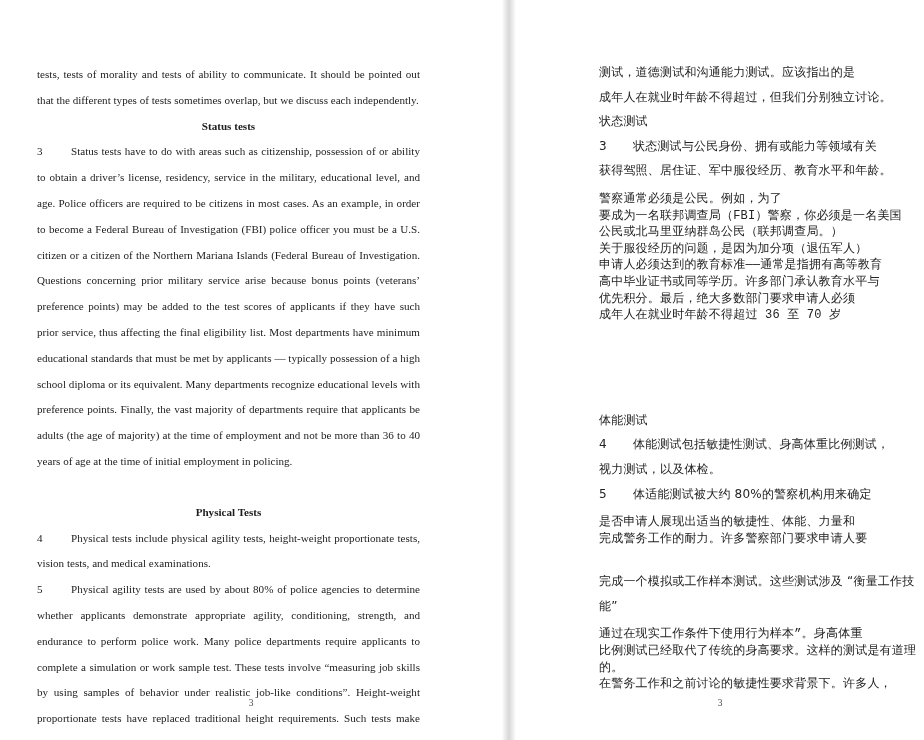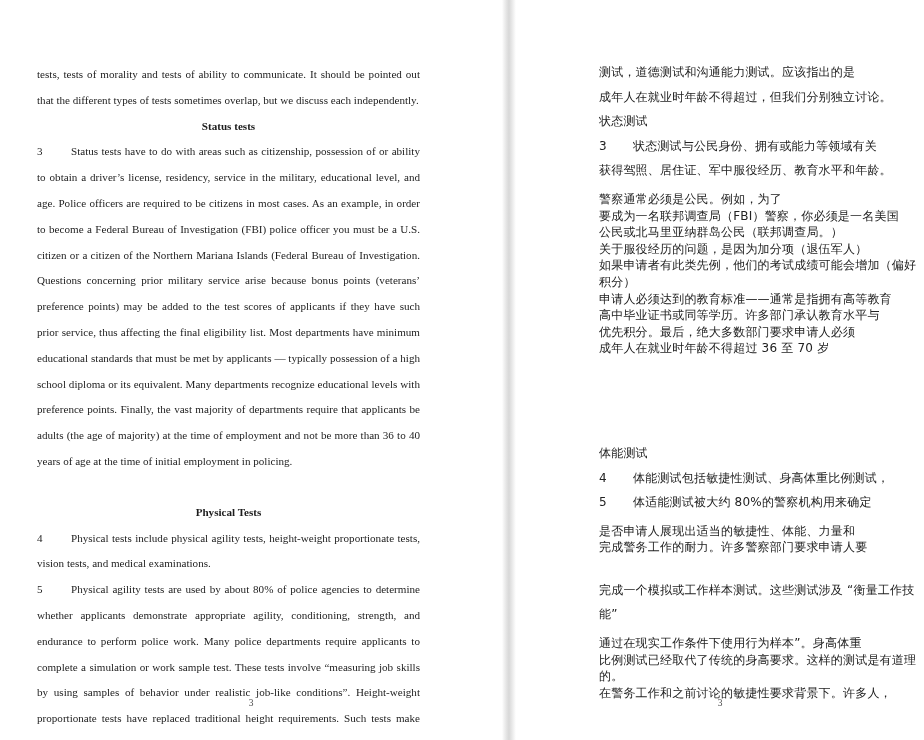--- a/index.html
+++ b/index.html
@@ -97,20 +97,21 @@
     font-family: "DejaVu Sans", "Liberation Sans", sans-serif;
     font-size: 12px;
     color: #222222;
     line-height: 24.6px;
     margin: 0;
     text-align: left;
     letter-spacing: 0.2px;
   }
   .zh.tight {
     line-height: 16.6px;
+    font-family: Liberation Mono, monospace;
   }
   .zh .num {
     display: inline-block;
     width: 34px;
   }
   .zh-gap-sm { height: 8px; }
   .zh-gap-md { height: 22px; }
   .zh-gap-lg { height: 62px; }
 
   
@@ -166,36 +167,36 @@
 
       <p class="zh">获得驾照、居住证、军中服役经历、教育水平和年龄。</p>
 
       <div class="zh-gap-sm"></div>
 
       <div class="zh tight">
         <div>警察通常必须是公民。例如，为了</div>
         <div>要成为一名联邦调查局（FBI）警察，你必须是一名美国</div>
         <div>公民或北马里亚纳群岛公民（联邦调查局。）</div>
         <div>关于服役经历的问题，是因为加分项（退伍军人）</div>
-        <div>如果申请者有此类先例，他们的考试成绩可能会增加（偏好积分）</div>
         <div>申请人必须达到的教育标准——通常是指拥有高等教育</div>
         <div>高中毕业证书或同等学历。许多部门承认教育水平与</div>
         <div>优先积分。最后，绝大多数部门要求申请人必须</div>
         <div>成年人在就业时年龄不得超过 36 至 70 岁</div>
       </div>
 
       <div class="zh-gap-lg"></div>
 
 
       <div class="zh-gap-md"></div>
 
       <p class="zh">体能测试</p>
 
       <p class="zh"><span class="num">4</span><span>体能测试包括敏捷性测试、身高体重比例测试，</span></p>
 
+      <p class="zh">视力测试，以及体检。</p>
 
       <p class="zh"><span class="num">5</span><span>体适能测试被大约 80%的警察机构用来确定</span></p>
 
       <div class="zh-gap-sm"></div>
 
       <div class="zh tight">
         <div>是否申请人展现出适当的敏捷性、体能、力量和</div>
         <div>完成警务工作的耐力。许多警察部门要求申请人要</div>
       </div>
 

